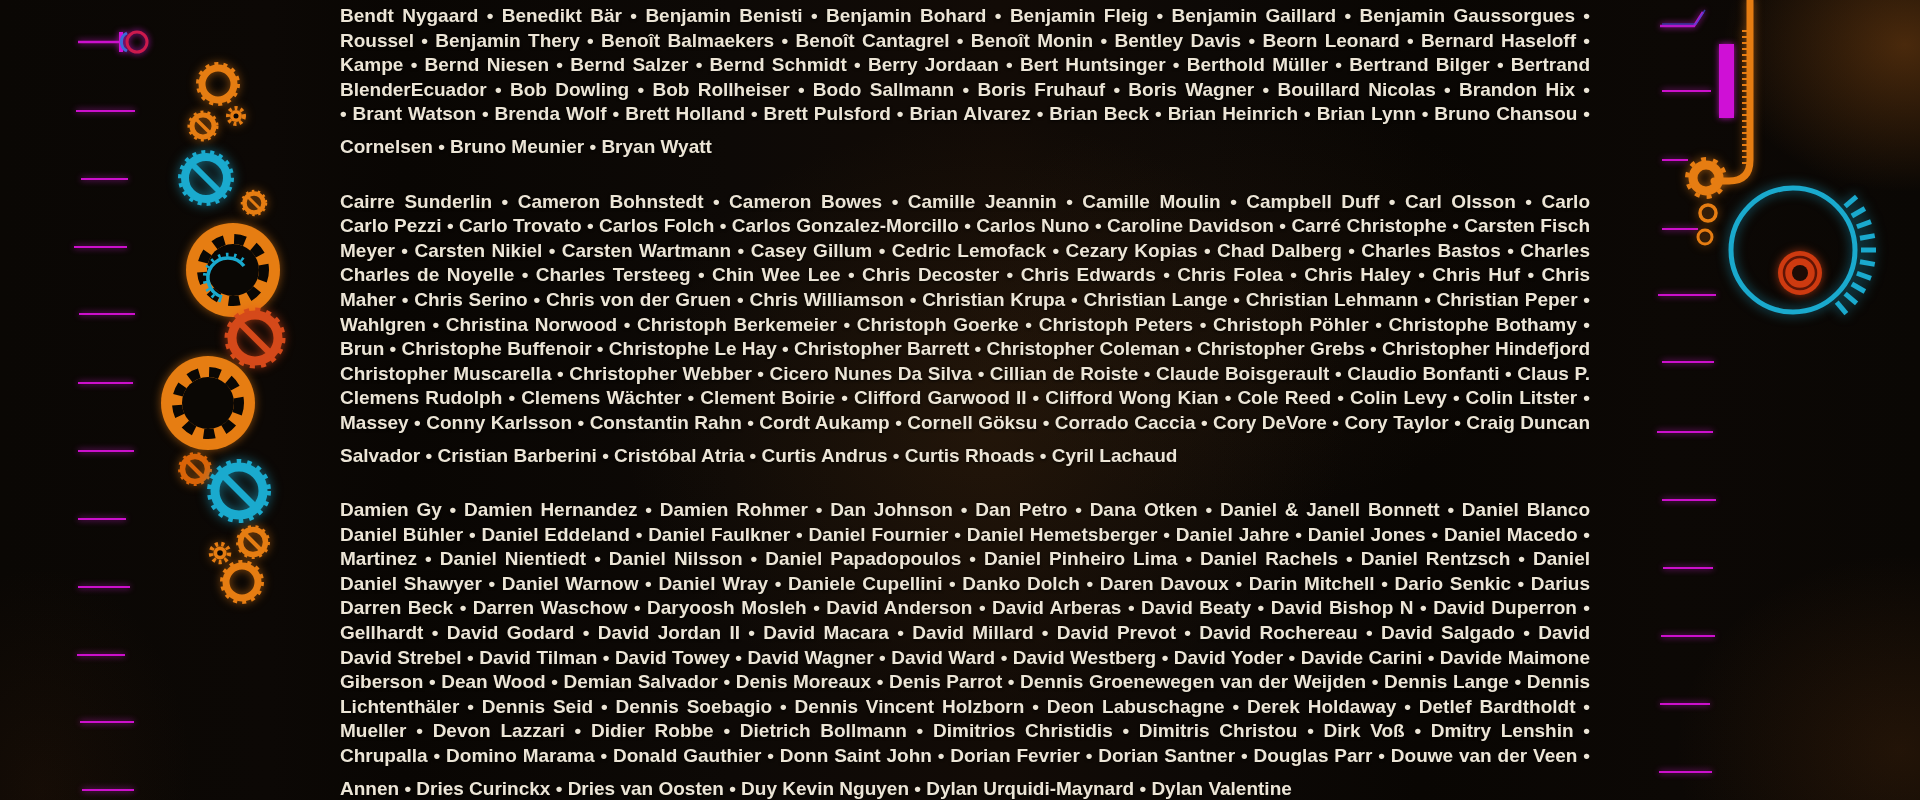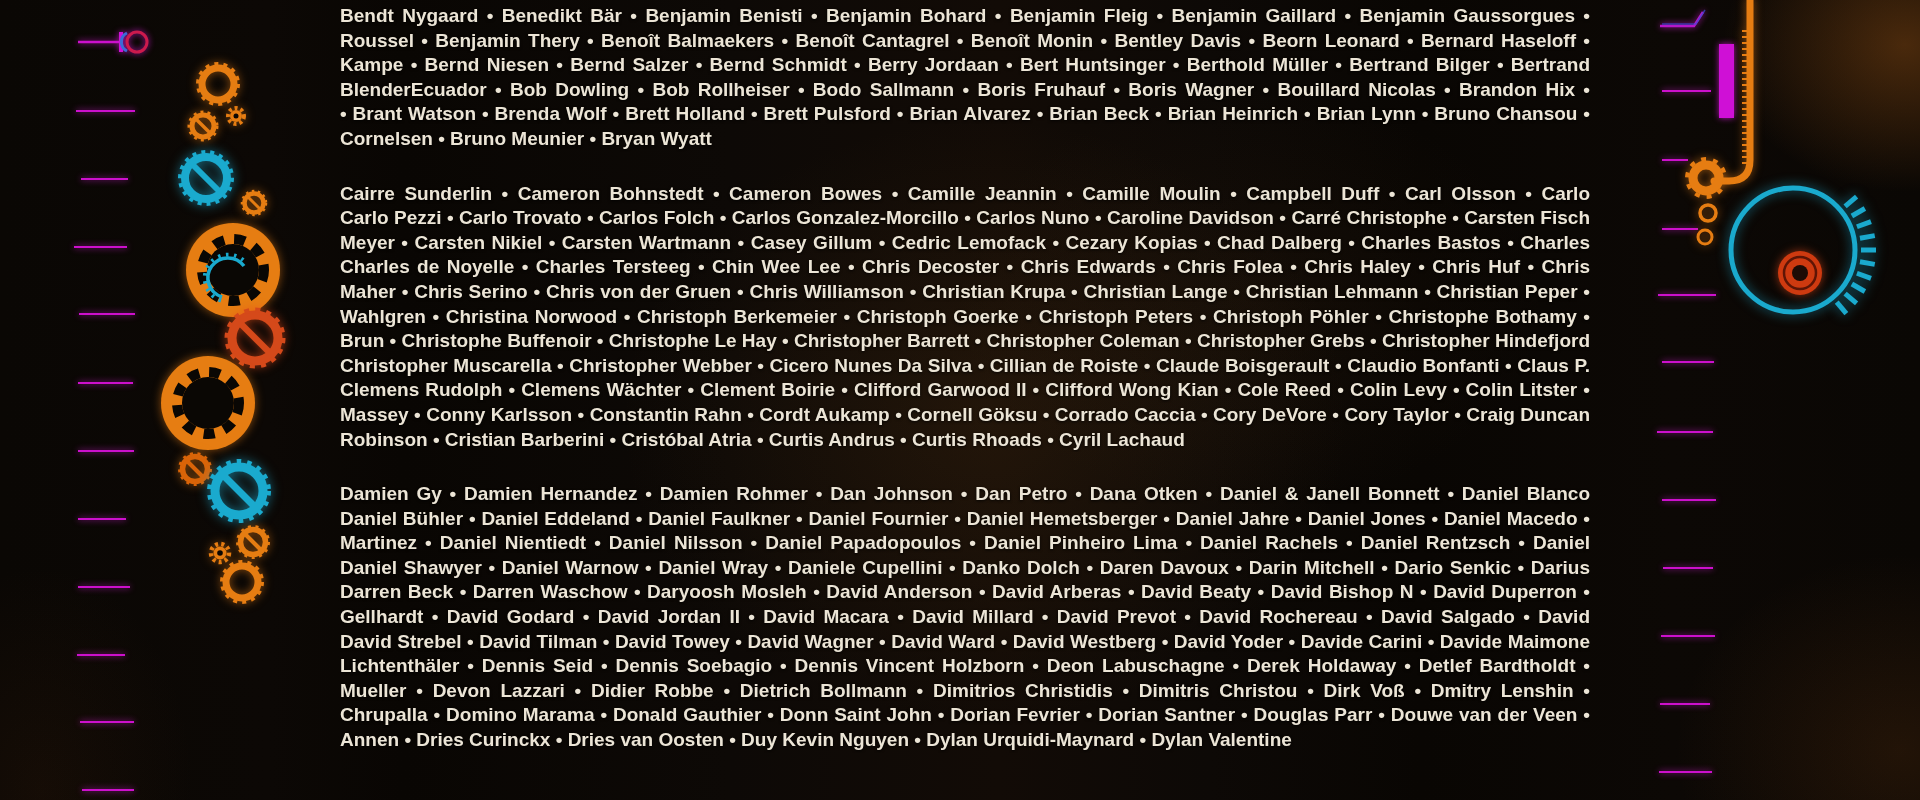--- a/index.html
+++ b/index.html
@@ -23,21 +23,21 @@
   .credits{
     position:absolute;left:340px;top:4px;width:1250px;
     color:var(--c-text);font-size:19px;font-weight:bold;
     text-shadow:0 1px 3px rgba(0,0,0,0.85);
   }
   .credit-para{margin:0 0 30px 0;}
   .credit-line{
     height:24.6px;line-height:24.6px;overflow:hidden;
     text-align:justify;text-align-last:justify;white-space:normal;
   }
-  .credit-line.last{text-align-last:left;}
+  .credit-line.last{text-align-last:left;margin-top:8px;}
   .decor{position:absolute;left:0;top:0;pointer-events:none;}
   .fn{fill:none}
   .so{stroke:var(--c-orange)} .fo{fill:var(--c-orange)}
   .sod{stroke:var(--c-orange-deep)}
   .sc{stroke:var(--c-cyan)}
   .sr{stroke:var(--c-red)}
   .sm{stroke:var(--c-magenta)} .fm{fill:var(--c-magenta-bar)}
   .fb{fill:var(--c-bg)} .sb{stroke:var(--c-bg)}
   .fk{fill:var(--c-knob)}
   .glow-o{filter:drop-shadow(0 0 5px rgba(240,130,20,.55))}
@@ -61,30 +61,31 @@
       <div class="credit-line">Cairre Sunderlin • Cameron Bohnstedt • Cameron Bowes • Camille Jeannin • Camille Moulin • Campbell Duff • Carl Olsson • Carlo Andreacchio •</div>
       <div class="credit-line">Carlo Pezzi • Carlo Trovato • Carlos Folch • Carlos Gonzalez-Morcillo • Carlos Nuno • Caroline Davidson • Carré Christophe • Carsten Fisch • Carsten</div>
       <div class="credit-line">Meyer • Carsten Nikiel • Carsten Wartmann • Casey Gillum • Cedric Lemofack • Cezary Kopias • Chad Dalberg • Charles Bastos • Charles Brisset •</div>
       <div class="credit-line">Charles de Noyelle • Charles Tersteeg • Chin Wee Lee • Chris Decoster • Chris Edwards • Chris Folea • Chris Haley • Chris Huf • Chris Impink • Chris</div>
       <div class="credit-line">Maher • Chris Serino • Chris von der Gruen • Chris Williamson • Christian Krupa • Christian Lange • Christian Lehmann • Christian Peper • Christian</div>
       <div class="credit-line">Wahlgren • Christina Norwood • Christoph Berkemeier • Christoph Goerke • Christoph Peters • Christoph Pöhler • Christophe Bothamy • Christophe</div>
       <div class="credit-line">Brun • Christophe Buffenoir • Christophe Le Hay • Christopher Barrett • Christopher Coleman • Christopher Grebs • Christopher Hindefjord •</div>
       <div class="credit-line">Christopher Muscarella • Christopher Webber • Cicero Nunes Da Silva • Cillian de Roiste • Claude Boisgerault • Claudio Bonfanti • Claus P. Kløve •</div>
       <div class="credit-line">Clemens Rudolph • Clemens Wächter • Clement Boirie • Clifford Garwood II • Clifford Wong Kian • Cole Reed • Colin Levy • Colin Litster • Colm</div>
       <div class="credit-line">Massey • Conny Karlsson • Constantin Rahn • Cordt Aukamp • Cornell Göksu • Corrado Caccia • Cory DeVore • Cory Taylor • Craig Duncan • Craig</div>
-      <div class="credit-line last">Robinson • Cristian Barberini • Cristóbal Atria • Curtis Andrus • Curtis Rhoads • Cyril Lachaud</div>
+      <div class="credit-line last">Salvador • Cristian Barberini • Cristóbal Atria • Curtis Andrus • Curtis Rhoads • Cyril Lachaud</div>
     </div>
   <div class="credit-para">
       <div class="credit-line">Damien Gy • Damien Hernandez • Damien Rohmer • Dan Johnson • Dan Petro • Dana Otken • Daniel &amp; Janell Bonnett • Daniel Blanco Delgado •</div>
       <div class="credit-line">Daniel Bühler • Daniel Eddeland • Daniel Faulkner • Daniel Fournier • Daniel Hemetsberger • Daniel Jahre • Daniel Jones • Daniel Macedo • Daniel</div>
       <div class="credit-line">Martinez • Daniel Nientiedt • Daniel Nilsson • Daniel Papadopoulos • Daniel Pinheiro Lima • Daniel Rachels • Daniel Rentzsch • Daniel Schulte •</div>
       <div class="credit-line">Daniel Shawyer • Daniel Warnow • Daniel Wray • Daniele Cupellini • Danko Dolch • Daren Davoux • Darin Mitchell • Dario Senkic • Darius Blaszyk •</div>
       <div class="credit-line">Darren Beck • Darren Waschow • Daryoosh Mosleh • David Anderson • David Arberas • David Beaty • David Bishop N • David Duperron • David</div>
       <div class="credit-line">Gellhardt • David Godard • David Jordan II • David Macara • David Millard • David Prevot • David Rochereau • David Salgado • David Simpson •</div>
       <div class="credit-line">David Strebel • David Tilman • David Towey • David Wagner • David Ward • David Westberg • David Yoder • Davide Carini • Davide Maimone • Dean</div>
+      <div class="credit-line">Giberson • Dean Wood • Demian Salvador • Denis Moreaux • Denis Parrot • Dennis Groenewegen van der Weijden • Dennis Lange • Dennis</div>
       <div class="credit-line">Lichtenthäler • Dennis Seid • Dennis Soebagio • Dennis Vincent Holzborn • Deon Labuschagne • Derek Holdaway • Detlef Bardtholdt • Detlef</div>
       <div class="credit-line">Mueller • Devon Lazzari • Didier Robbe • Dietrich Bollmann • Dimitrios Christidis • Dimitris Christou • Dirk Voß • Dmitry Lenshin • Dominique</div>
       <div class="credit-line">Chrupalla • Domino Marama • Donald Gauthier • Donn Saint John • Dorian Fevrier • Dorian Santner • Douglas Parr • Douwe van der Veen • Drew</div>
       <div class="credit-line last">Annen • Dries Curinckx • Dries van Oosten • Duy Kevin Nguyen • Dylan Urquidi-Maynard • Dylan Valentine</div>
     </div>
 </main>
 
 <svg class="decor" width="1920" height="800" viewBox="0 0 1920 800">
 
   <g class="sm glow-m" stroke-width="2">

